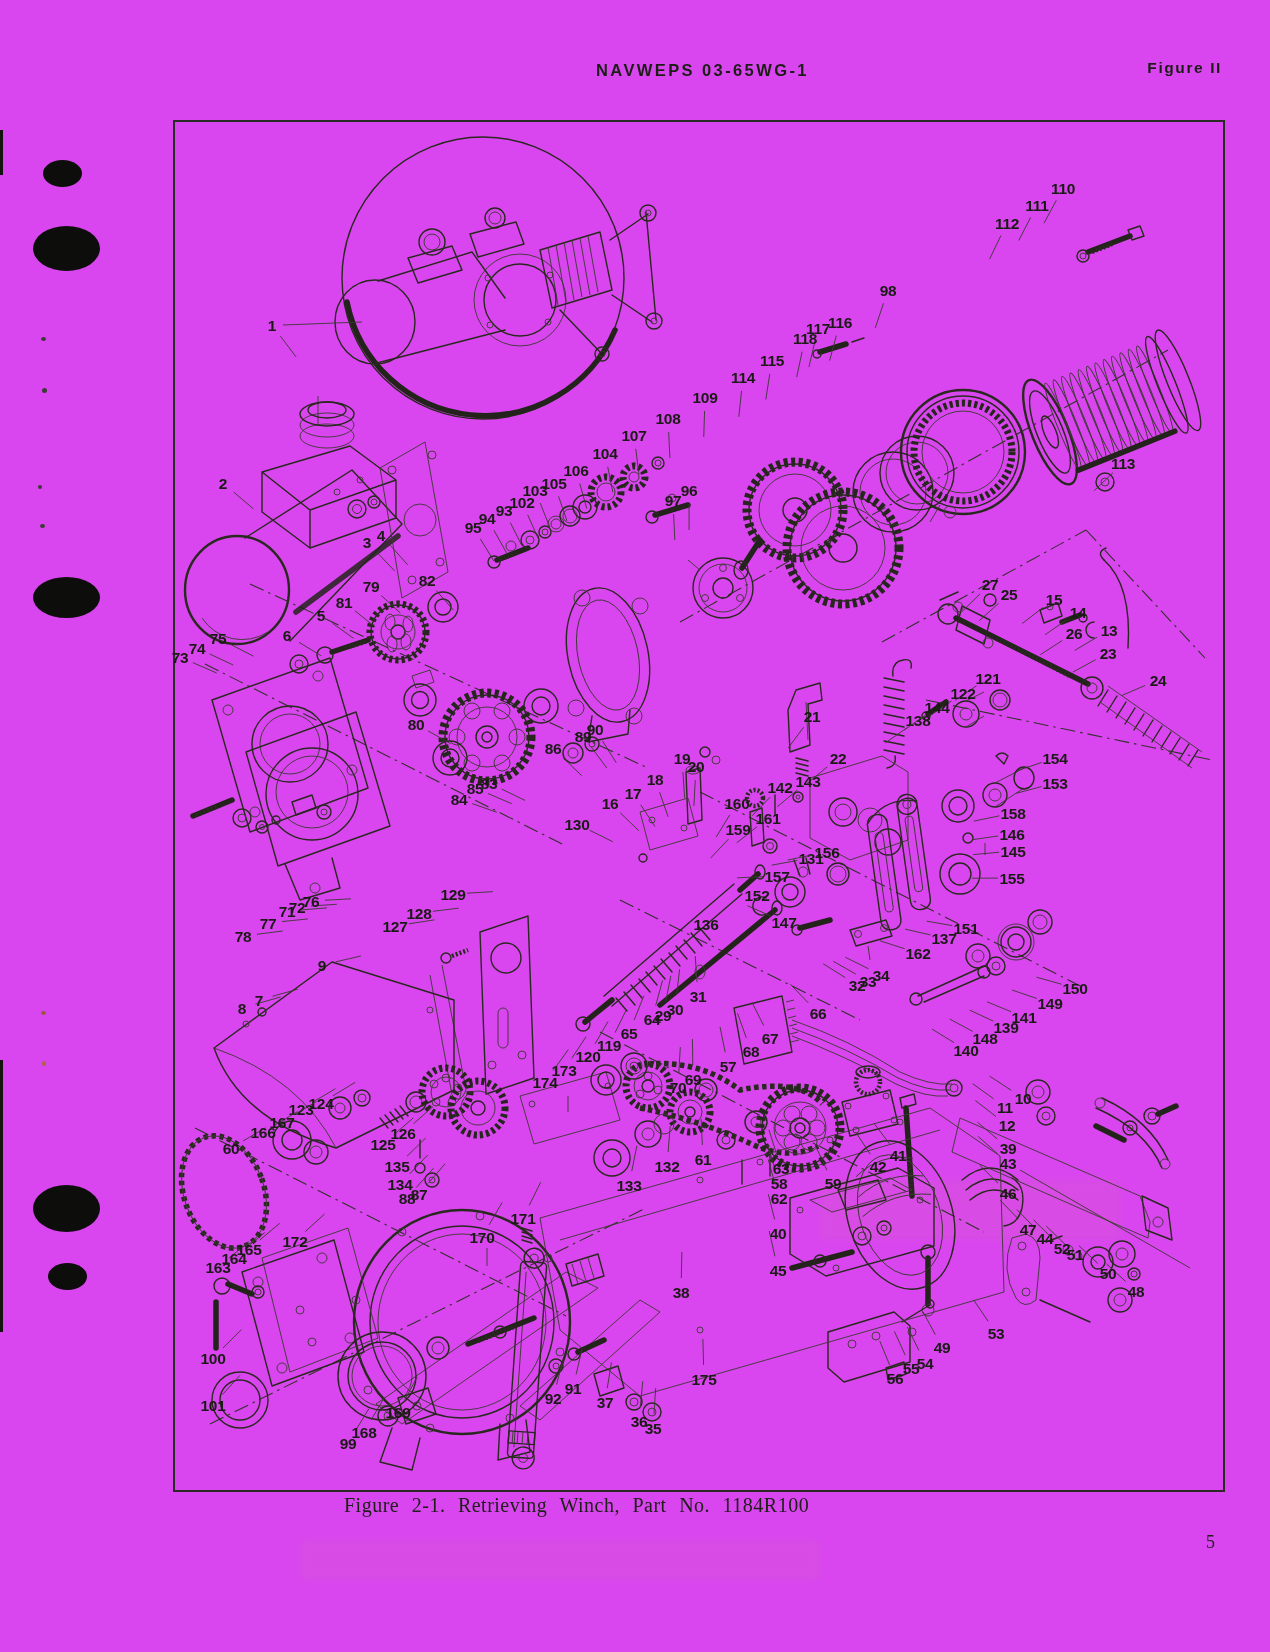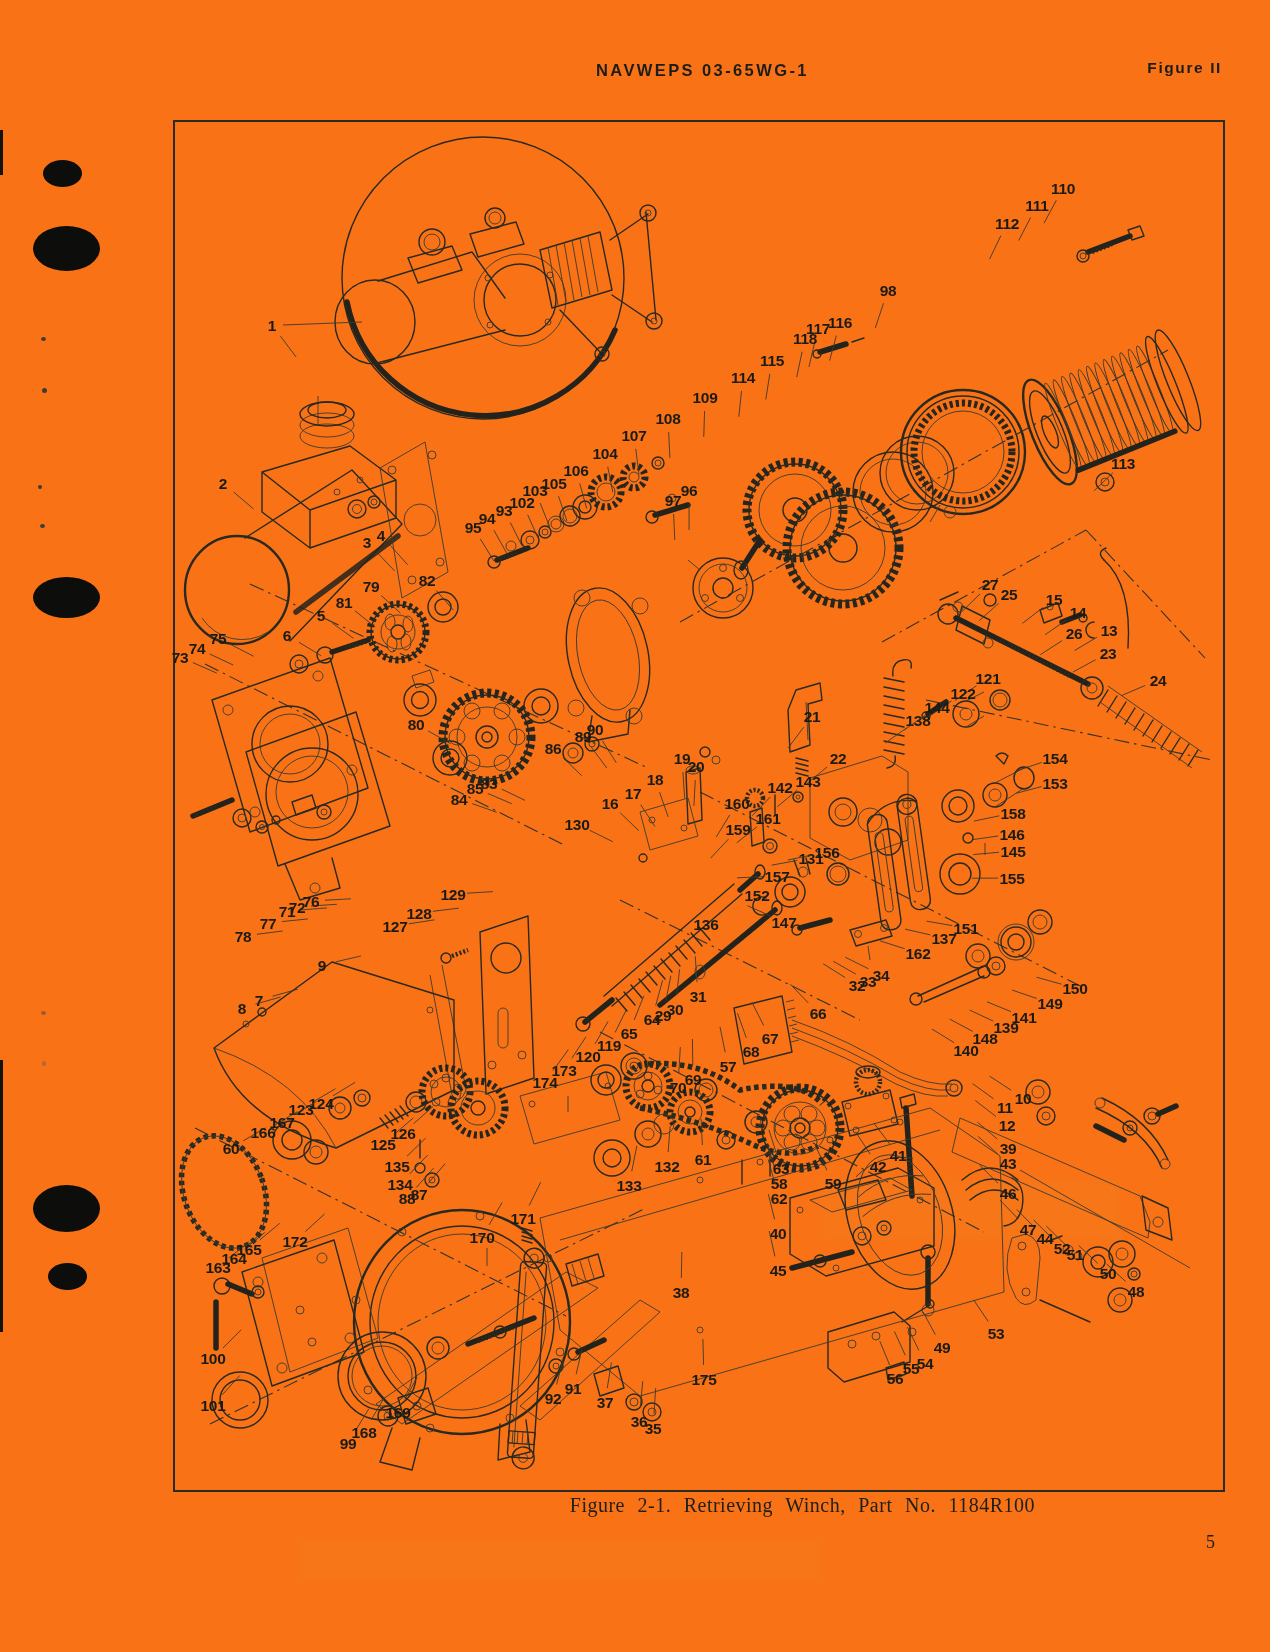--- a/index.html
+++ b/index.html
@@ -1,26 +1,26 @@
 <!DOCTYPE html>
 <html><head>
 <meta charset="utf-8">
 <style>
   html,body{margin:0;padding:0;background:#8a8578;}
-  .page{position:relative;width:1270px;height:1652px;background:#f97316;overflow:hidden;
+  .page{position:relative;width:1270px;height:1652px;background:#d946ef;overflow:hidden;
         font-family:"Liberation Sans",sans-serif;color:#1b1b17;}
   
   .header-doc{position:absolute;left:596px;top:61px;font-size:16.5px;font-weight:700;
               letter-spacing:2.4px;color:#1d1d18;white-space:nowrap;}
   .header-sec{position:absolute;right:48px;top:59px;font-size:15.5px;font-weight:700;
               letter-spacing:1.6px;color:#1d1d18;white-space:nowrap;}
   
   .figure-box{position:absolute;left:173px;top:120px;width:1048px;height:1368px;
               border:2px solid #2b2b24;background:transparent;}
-  .caption{position:absolute;left:335px;top:1494px;width:700px;text-align:right;
+  .caption{position:absolute;left:344px;top:1494px;width:700px;text-align:left;
            font-family:"Liberation Serif",serif;font-size:20px;color:#20201a;
            word-spacing:7px;letter-spacing:0.5px;white-space:nowrap;}
   .pageno{position:absolute;left:1206px;top:1532px;font-family:"Liberation Serif",serif;
           font-size:18px;color:#20201a;}
   
   .punch{position:absolute;background:#0d0d0b;border-radius:50%;}
   .speck{position:absolute;background:#3c3c36;border-radius:50%;}
   .edge{position:absolute;left:0;width:3px;background:#14140f;}
   .ghost{position:absolute;background:rgba(196,164,60,0.06);filter:blur(3px);}
   

